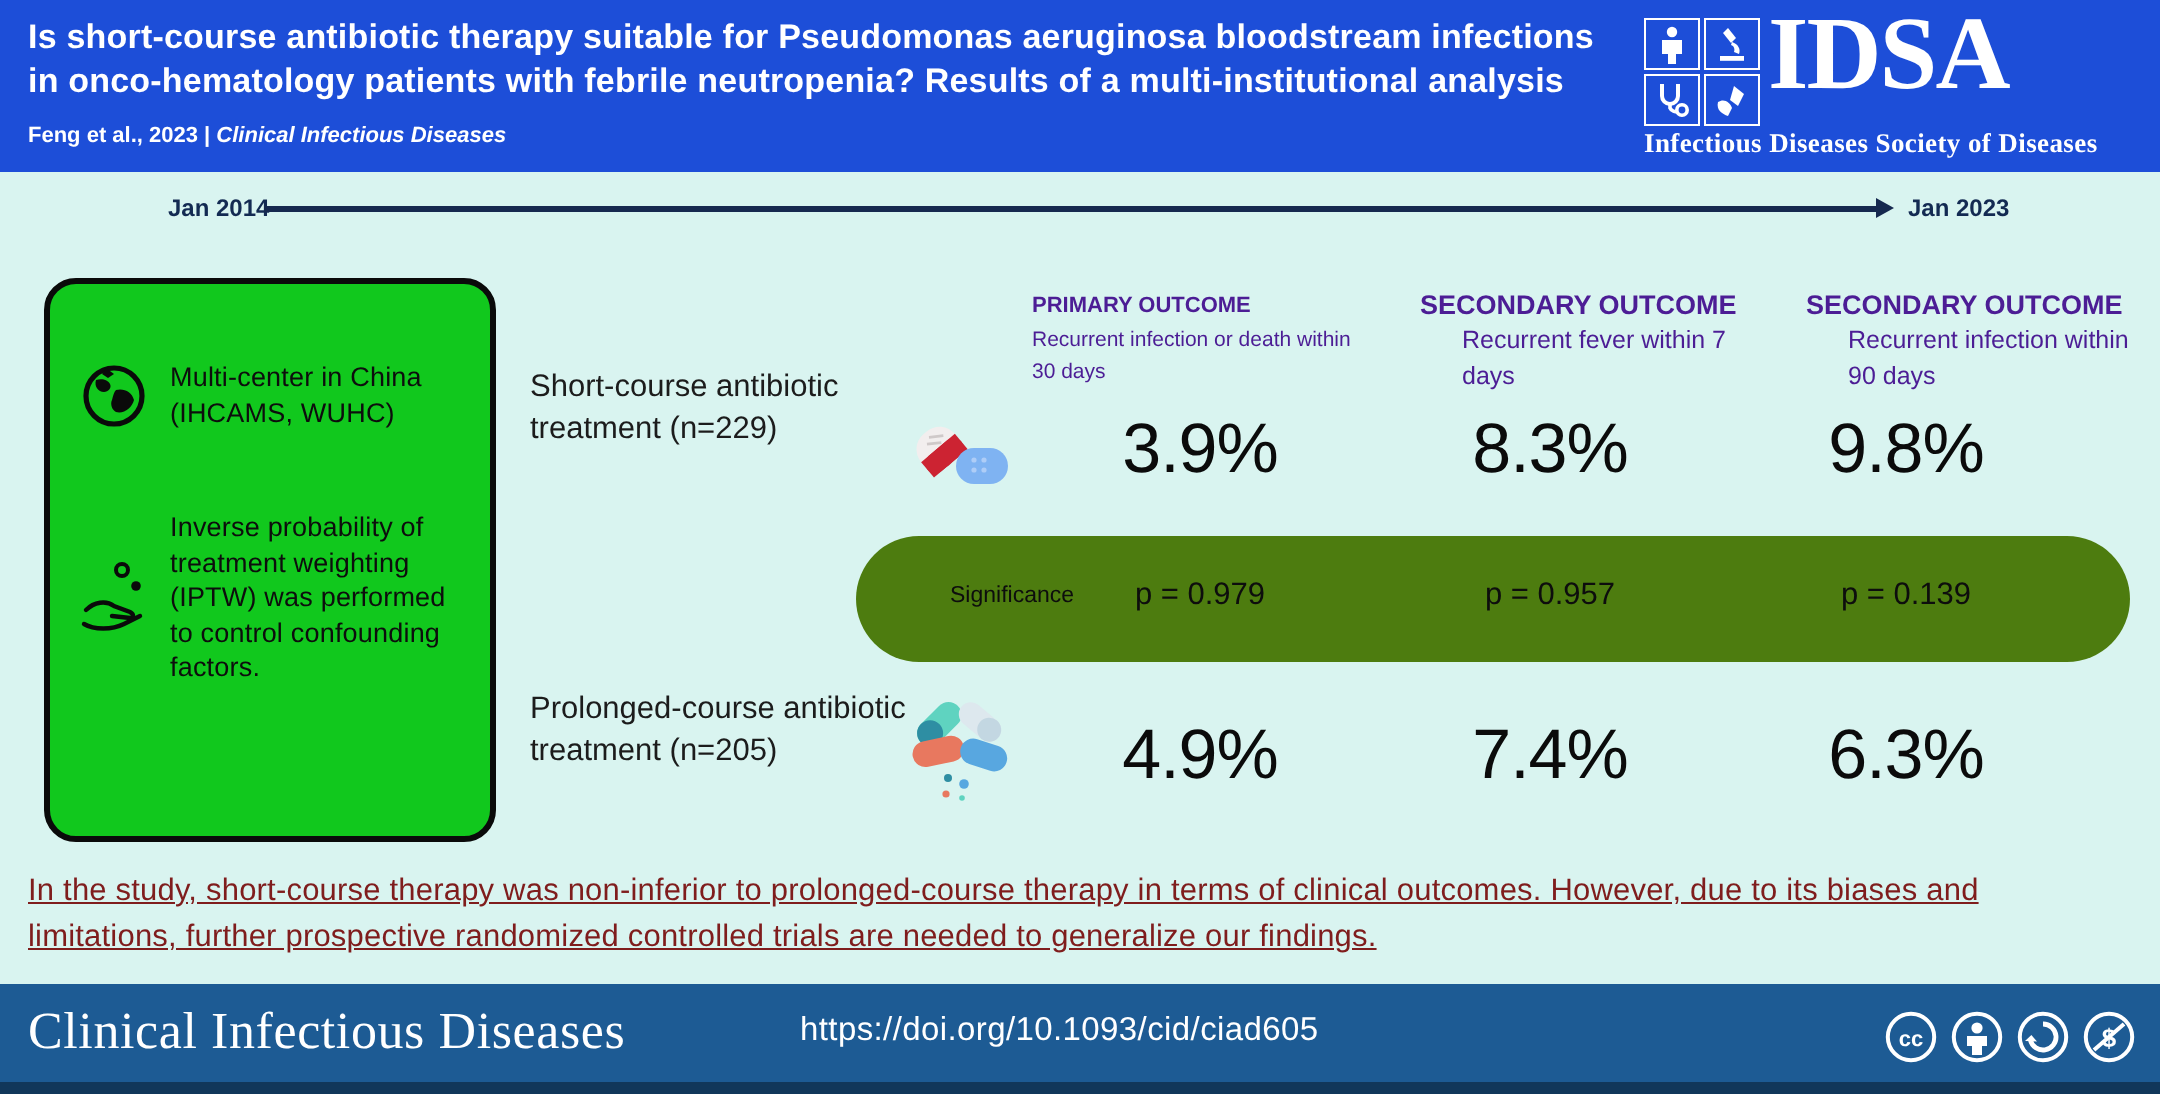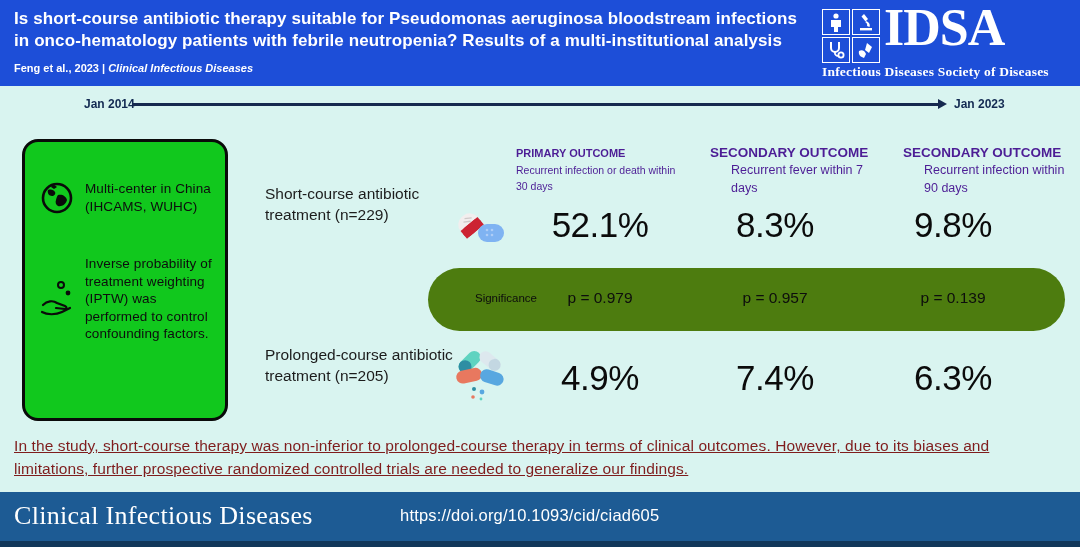--- a/index.html
+++ b/index.html
@@ -19,21 +19,21 @@
   .idsa-name { position:absolute; left:0px; top:58px; width:250px; font-family:"Liberation Serif", serif; font-size:13.5px; font-weight:bold; letter-spacing:.2px; }
 
   
   .timeline-label { position:absolute; font-size:12px; color:#132a52; font-weight:600; }
   .tl-start { left:84px; top:97px; }
   .tl-end { left:954px; top:97px; }
   .timeline-line { position:absolute; left:132px; top:103px; width:808px; height:3px; background:#16294f; }
   .timeline-arrow { position:absolute; left:938px; top:99px; width:0; height:0; border-left:9px solid #16294f; border-top:5.5px solid transparent; border-bottom:5.5px solid transparent; }
 
   
-  .study-box { position:absolute; left:22px; top:139px; width:206px; height:282px; background:#11c81d; border:3px solid #0a0a0a; border-radius:16px; padding:38px 12px 10px 14px; color:#0d0d0d; }
+  .study-box { position:absolute; left:22px; top:139px; width:226px; height:282px; background:#11c81d; border:3px solid #0a0a0a; border-radius:16px; padding:38px 12px 10px 14px; color:#0d0d0d; }
   .study-item { display:flex; gap:10px; align-items:center; }
   .study-item + .study-item { margin-top:40px; }
   .study-icon { flex:0 0 36px; display:flex; justify-content:center; }
   .study-text { font-size:13.5px; line-height:1.3; letter-spacing:.1px; }
 
   
   .row-label { position:absolute; left:265px; width:205px; font-size:15.5px; line-height:1.35; color:#1c1c1c; }
   .row1-label { top:184px; }
   .row2-label { top:345px; }
 
@@ -168,21 +168,21 @@
       <line x1="24" y1="19" x2="30" y2="23" stroke="#cfc9c9" stroke-width="1.4"></line>
       <line x1="21" y1="21" x2="27" y2="25" stroke="#cfc9c9" stroke-width="1.4"></line>
     </g>
     <rect x="33" y="26" width="26" height="18" rx="9" fill="#7fb3f2"></rect>
     <circle cx="42" cy="32" r="1.3" fill="#aecdf7"></circle>
       <circle cx="47" cy="32" r="1.3" fill="#aecdf7"></circle>
     <circle cx="42" cy="37" r="1.3" fill="#aecdf7"></circle>
       <circle cx="47" cy="37" r="1.3" fill="#aecdf7"></circle>
   </svg>
 </div>
-<div class="val rv1 c1">52.1%</div>
+<div class="val rv1 c1">3.9%</div>
 <div class="val rv1 c2">8.3%</div>
 <div class="val rv1 c3">9.8%</div>
 
 <div class="sig-bar">
   <div class="sig-label">Significance</div>
   <div class="sig-p sp1">p = 0.979</div>
   <div class="sig-p sp2">p = 0.957</div>
   <div class="sig-p sp3">p = 0.139</div>
 </div>
 
@@ -211,14 +211,35 @@
 </div>
 <div class="val rv2 c1">4.9%</div>
 <div class="val rv2 c2">7.4%</div>
 <div class="val rv2 c3">6.3%</div>
 
 <div class="summary">In the study, short-course therapy was non-inferior to prolonged-course therapy in terms of clinical outcomes. However, due to its biases and limitations, further prospective randomized controlled trials are needed to generalize our findings.</div>
 
 <div class="footer">
   <div class="footer-journal">Clinical Infectious Diseases</div>
   <div class="footer-doi">https://doi.org/10.1093/cid/ciad605</div>
+  <div class="cc-icons">
+    <svg width="27" height="27" viewBox="0 0 27 27">
+      <circle cx="13.5" cy="13.5" r="11.6" fill="none" stroke="#fff" stroke-width="2"></circle>
+      <text x="13.5" y="18" font-size="11" font-family="Liberation Sans, sans-serif" font-weight="bold" fill="#fff" text-anchor="middle">cc</text>
+    </svg>
+    <svg width="27" height="27" viewBox="0 0 27 27">
+      <circle cx="13.5" cy="13.5" r="11.6" fill="none" stroke="#fff" stroke-width="2"></circle>
+      <circle cx="13.5" cy="9" r="2.8" fill="#fff"></circle>
+      <path d="M8.5 13 h10 v5 h-2.5 v4.5 h-5 V18 H8.5 z" fill="#fff"></path>
+    </svg>
+    <svg width="27" height="27" viewBox="0 0 27 27">
+      <circle cx="13.5" cy="13.5" r="11.6" fill="none" stroke="#fff" stroke-width="2"></circle>
+      <path d="M13.5 7 a6.5 6.5 0 1 1 -6.3 8" fill="none" stroke="#fff" stroke-width="2.4"></path>
+      <path d="M4.5 15.5 l3.2-3 2.8 3.2 z" fill="#fff"></path>
+    </svg>
+    <svg width="27" height="27" viewBox="0 0 27 27">
+      <circle cx="13.5" cy="13.5" r="11.6" fill="none" stroke="#fff" stroke-width="2"></circle>
+      <text x="13.5" y="18.5" font-size="13" font-family="Liberation Sans, sans-serif" font-weight="bold" fill="#fff" text-anchor="middle">$</text>
+      <line x1="6" y1="20" x2="21" y2="7" stroke="#fff" stroke-width="2"></line>
+    </svg>
+  </div>
   <div class="footer-strip"></div>
 </div>
 
 </body></html>

